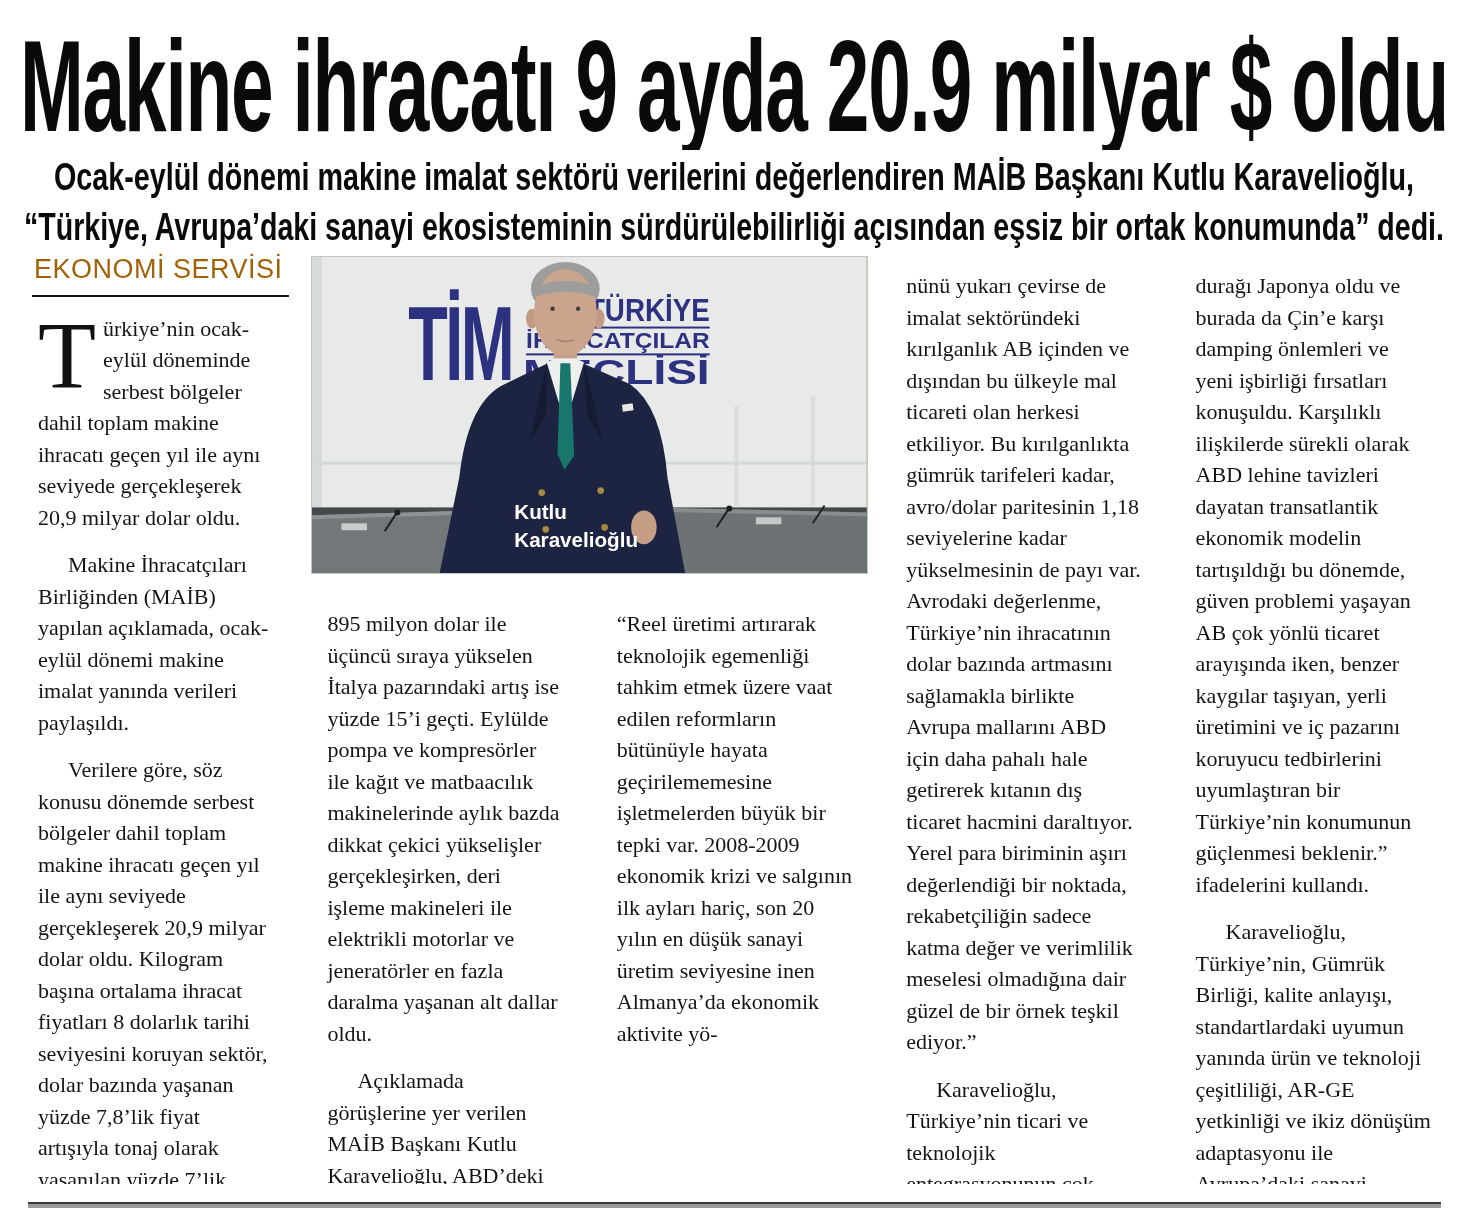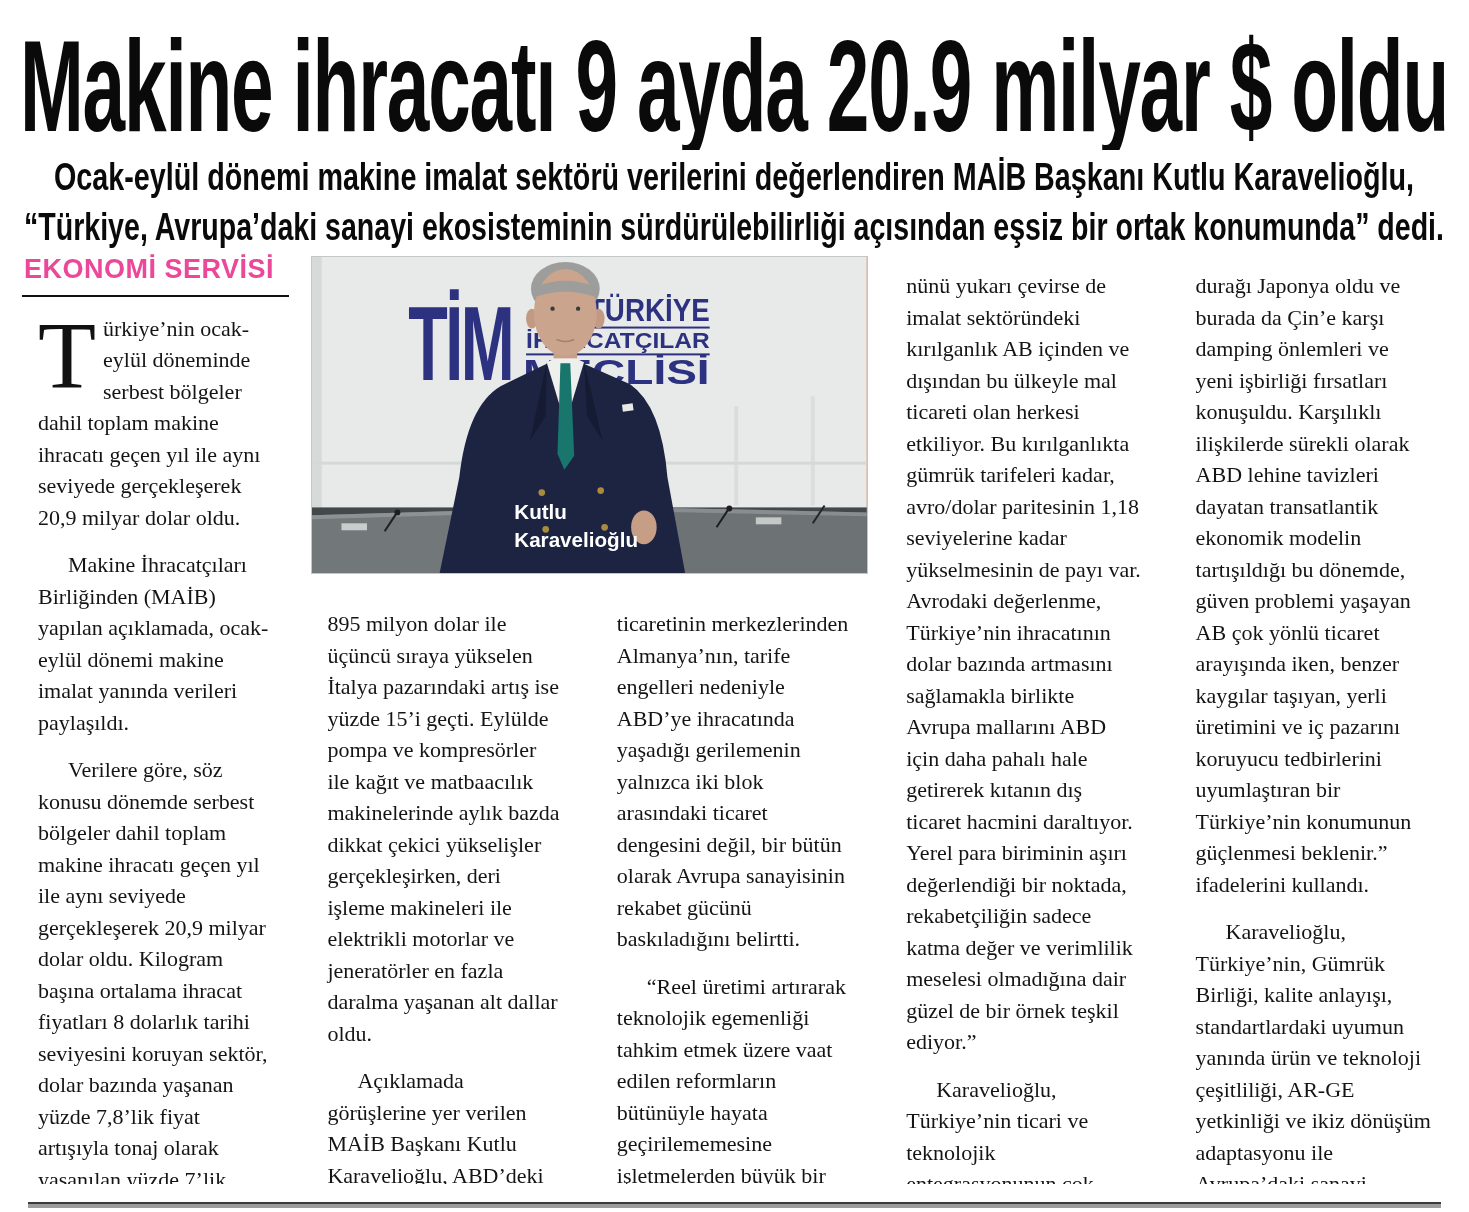--- a/index.html
+++ b/index.html
@@ -31,27 +31,27 @@
   .col p { margin:16px; }
   .col p + p { text-indent:30px; }
   .col1 { grid-column:1; grid-row:1 / 3; }
   .photo-figure { grid-column:2 / 4; grid-row:1; margin:4px 0 0 0; }
   .col2 { grid-column:2; grid-row:2; }
   .col3 { grid-column:3; grid-row:2; }
   .col4 { grid-column:4; grid-row:1 / 3; padding-top:2px; }
   .col5 { grid-column:5; grid-row:1 / 3; padding-top:2px; }
   .section-label {
     font-family:"Liberation Sans", sans-serif;
-    font-weight:bold;
+    font-weight:normal;
     font-size:27px;
     letter-spacing:0.5px;
-    color:#ec4899;
+    color:#a16207;
     border-bottom:2px solid #111;
     padding:0 0 9px 2px;
-    margin:2px 0 16px 0;
+    margin:2px 0 16px 10px;
     white-space:nowrap;
   }
   .dropcap {
     float:left;
     font-size:95px;
     line-height:74px;
     padding:6px 7px 0 0;
     color:#111;
   }
   .photo-frame {
@@ -163,21 +163,20 @@
     </div>
   </div>
 
   <div class="col col2">
     <p>895 milyon dolar ile üçüncü sıraya yükselen İtalya pazarındaki artış ise yüzde 15’i geçti. Eylülde pompa ve kompresörler ile kağıt ve matbaacılık makinelerinde aylık bazda dikkat çekici yükselişler gerçekleşirken, deri işleme makineleri ile elektrikli motorlar ve jeneratörler en fazla daralma yaşanan alt dallar oldu.</p>
     <p>Açıklamada görüşlerine yer verilen MAİB Başkanı Kutlu Karavelioğlu, ABD’deki Donald Trump yönetiminin korumacı eğilimlerinden en fazla etkilenen üretim merkezleri arasında yer alan AB’nin, ABD’ye ihracatının temmuzda yüzde 10 gerilediğine ve ihracattaki bu yavaşlamanın Avrupalı işletmelerin kaygılarını artırdığına dikkati çekti.</p>
 
   </div>
 
   <div class="col col3">
-    <p>ticaretinin merkezlerinden Almanya’nın, tarife engelleri nedeniyle ABD’ye ihracatında yaşadığı gerilemenin yalnızca iki blok arasındaki ticaret dengesini değil, bir bütün olarak Avrupa sanayisinin rekabet gücünü baskıladığını belirtti.</p>
     <p>“Reel üretimi artırarak teknolojik egemenliği tahkim etmek üzere vaat edilen reformların bütünüyle hayata geçirilememesine işletmelerden büyük bir tepki var. 2008-2009 ekonomik krizi ve salgının ilk ayları hariç, son 20 yılın en düşük sanayi üretim seviyesine inen Almanya’da ekonomik aktivite yö-</p>
   </div>
 
   <div class="col col4">
     <p>nünü yukarı çevirse de imalat sektöründeki kırılganlık AB içinden ve dışından bu ülkeyle mal ticareti olan herkesi etkiliyor. Bu kırılganlıkta gümrük tarifeleri kadar, avro/dolar paritesinin 1,18 seviyelerine kadar yükselmesinin de payı var. Avrodaki değerlenme, Türkiye’nin ihracatının dolar bazında artmasını sağlamakla birlikte Avrupa mallarını ABD için daha pahalı hale getirerek kıtanın dış ticaret hacmini daraltıyor. Yerel para biriminin aşırı değerlendiği bir noktada, rekabetçiliğin sadece katma değer ve verimlilik meselesi olmadığına dair güzel de bir örnek teşkil ediyor.”</p>
     <p>Karavelioğlu, Türkiye’nin ticari ve teknolojik entegrasyonunun çok yüksek olduğu ülkelerdeki bu gelişmelerin doğal bir sonucunun küresel üretim coğrafyasının yeniden şekillenmeye başlaması olduğunu vurguladı.</p>
 
   </div>
 
   <div class="col col5">

